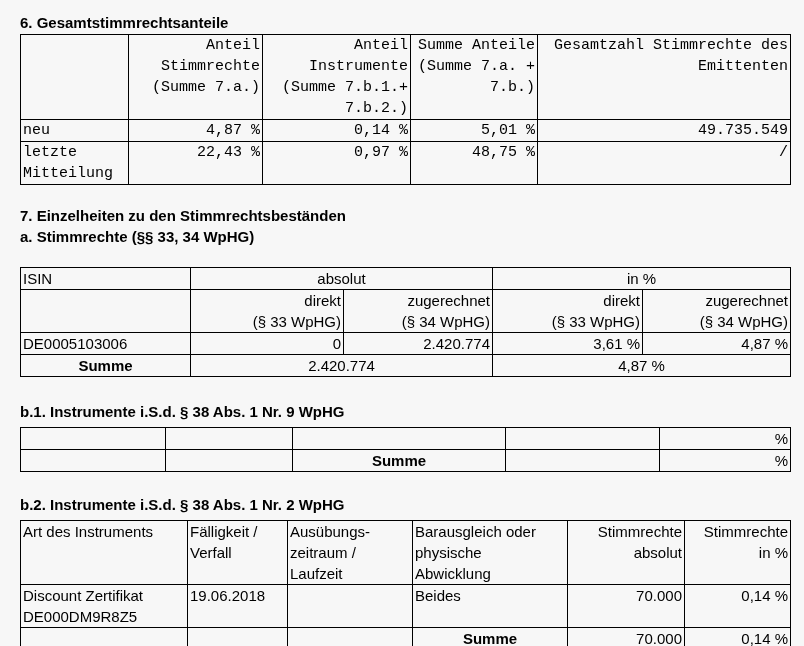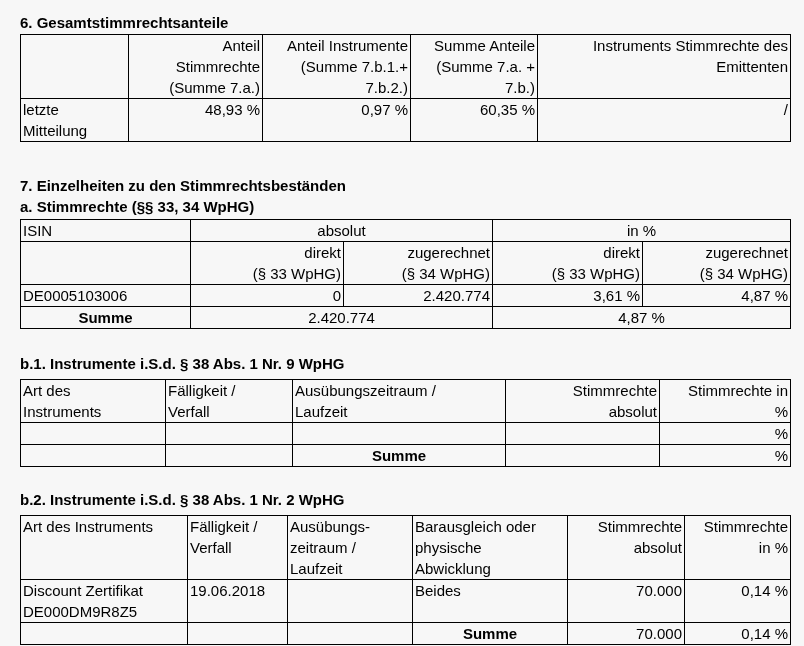--- a/index.html
+++ b/index.html
@@ -18,27 +18,27 @@
   }
   h2 {
     font-size: 15px;
     font-weight: bold;
     line-height: 21px;
     margin: 0;
     white-space: pre-line;
   }
   .mb7  { margin-bottom: 1px; }
   .mb5  { margin-bottom: 5px; }
-  .mb6  { margin-bottom: 2px; }
+  .mb6  { margin-bottom: 20px; }
   table {
     border-collapse: collapse;
     table-layout: fixed;
     width: 770px;
   }
-  .mt20 { margin-bottom: 33px; }
+  .mt20 { margin-bottom: 20px; font-family: Liberation Mono, monospace; }
   .mt24 { margin-bottom: 24px; }
   .mt22 { margin-bottom: 22px; }
   td {
     border: 1px solid #000;
     padding: 0 2px;
     line-height: 21px;
     vertical-align: top;
     white-space: pre-line;
     overflow: hidden;
   }
@@ -70,29 +70,36 @@
       <td class="al"></td>
       <td class="ar">Anteil
 Stimmrechte
 (Summe 7.a.)</td>
       <td class="ar">Anteil Instrumente
 (Summe 7.b.1.+
 7.b.2.)</td>
       <td class="ar">Summe Anteile
 (Summe 7.a. +
 7.b.)</td>
-      <td class="ar">Instruments Stimmrechte des
+      <td class="ar">Gesamtzahl Stimmrechte des
 Emittenten</td>
+    </tr>
+    <tr class="h21">
+      <td class="al">neu</td>
+      <td class="ar">4,87 %</td>
+      <td class="ar">0,14 %</td>
+      <td class="ar">5,01 %</td>
+      <td class="ar">49.735.549</td>
     </tr>
     <tr class="h42">
       <td class="al">letzte
 Mitteilung</td>
-      <td class="ar">48,93 %</td>
+      <td class="ar">22,43 %</td>
       <td class="ar">0,97 %</td>
-      <td class="ar">60,35 %</td>
+      <td class="ar">48,75 %</td>
       <td class="ar">/</td>
     </tr>
   </tbody>
     </table>
 
   <h2>7. Einzelheiten zu den Stimmrechtsbeständen</h2>
   <h2 class="mb6">a. Stimmrechte (§§ 33, 34 WpHG)</h2>
 
   <table class="mt24">
     <colgroup>
@@ -138,32 +145,20 @@
 
   <table class="mt22">
     <colgroup>
       <col style="width:145px">
         <col style="width:127px">
         <col style="width:213px">
         <col style="width:154px">
         <col style="width:131px">
     </colgroup>
     <tbody>
-        <tr class="h42">
-      <td class="al">Art des
-Instruments</td>
-      <td class="al">Fälligkeit /
-Verfall</td>
-      <td class="al">Ausübungszeitraum /
-Laufzeit</td>
-      <td class="ar">Stimmrechte
-absolut</td>
-      <td class="ar">Stimmrechte in
-%</td>
-    </tr>
     <tr class="h21">
       <td></td>
       <td></td>
       <td></td>
       <td></td>
       <td class="ar">%</td>
     </tr>
     <tr class="h21">
       <td></td>
       <td></td>

